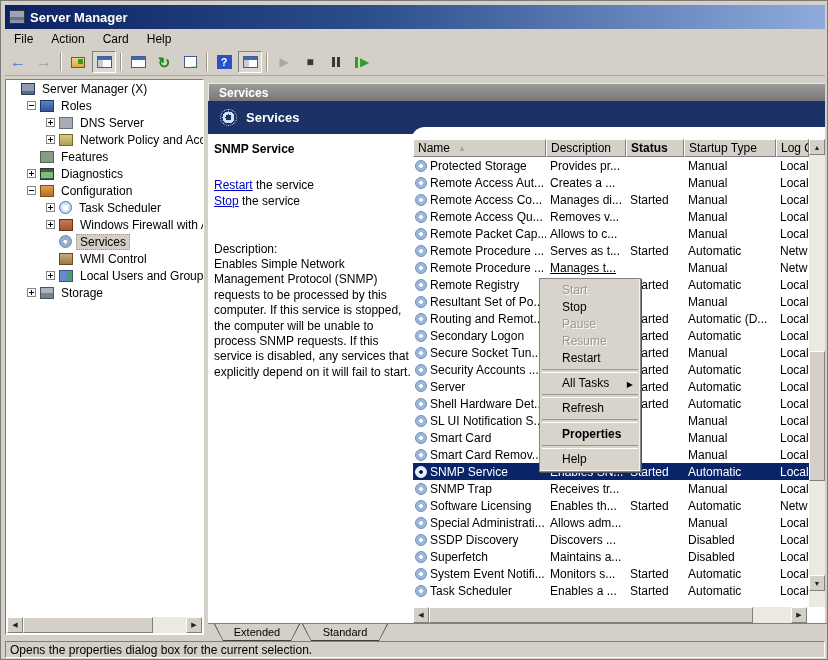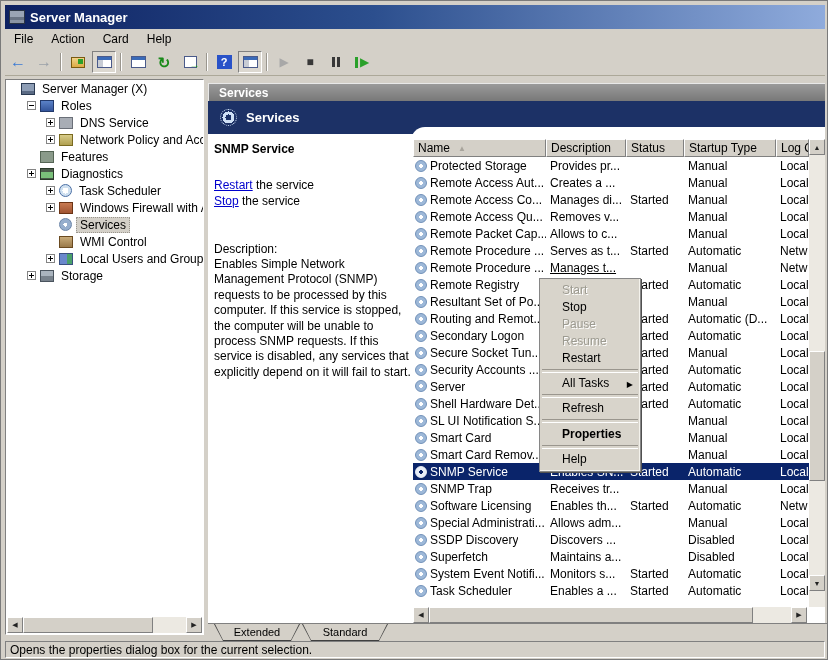--- a/index.html
+++ b/index.html
@@ -207,36 +207,41 @@
           <span class="tlabel">Server Manager (X)</span>
         </div>
         <div class="titem" style="padding-left: 21px;">
           <span class="eb minus"></span>
           <span class="ti ti-roles"></span>
           <span class="tlabel">Roles</span>
         </div>
         <div class="titem" style="padding-left: 40px;">
           <span class="eb plus"></span>
           <span class="ti ti-dns-server"></span>
-          <span class="tlabel">DNS Service</span>
+          <span class="tlabel">DNS Server</span>
         </div>
         <div class="titem" style="padding-left: 40px;">
           <span class="eb plus"></span>
           <span class="ti ti-network-policy"></span>
           <span class="tlabel">Network Policy and Access</span>
         </div>
         <div class="titem" style="padding-left: 21px;">
           <span class="eb none"></span>
           <span class="ti ti-features"></span>
           <span class="tlabel">Features</span>
         </div>
         <div class="titem" style="padding-left: 21px;">
           <span class="eb plus"></span>
           <span class="ti ti-diagnostics"></span>
           <span class="tlabel">Diagnostics</span>
+        </div>
+        <div class="titem" style="padding-left: 21px;">
+          <span class="eb minus"></span>
+          <span class="ti ti-configuration"></span>
+          <span class="tlabel">Configuration</span>
         </div>
         <div class="titem" style="padding-left: 40px;">
           <span class="eb plus"></span>
           <span class="ti ti-task-scheduler"></span>
           <span class="tlabel">Task Scheduler</span>
         </div>
         <div class="titem" style="padding-left: 40px;">
           <span class="eb plus"></span>
           <span class="ti ti-windows-firewall"></span>
           <span class="tlabel">Windows Firewall with Adva</span>
@@ -294,21 +299,21 @@
 
     <div id="tablearea">
       <div id="thead">
           <div class="hcell" style="width: 133px;">
             <span>Name</span>
             <span class="sort-arrow">▲</span>
           </div>
           <div class="hcell" style="width: 80px;">
             <span>Description</span>
           </div>
-          <div class="hcell" style="width: 58px;">
+          <div class="hcell" style="width: 58px; font-weight: bold;">
             <span>Status</span>
           </div>
           <div class="hcell" style="width: 92px;">
             <span>Startup Type</span>
           </div>
           <div class="hcell" style="width: 33px;">
             <span>Log O</span>
           </div>
         </div>
       <div id="tbody">

